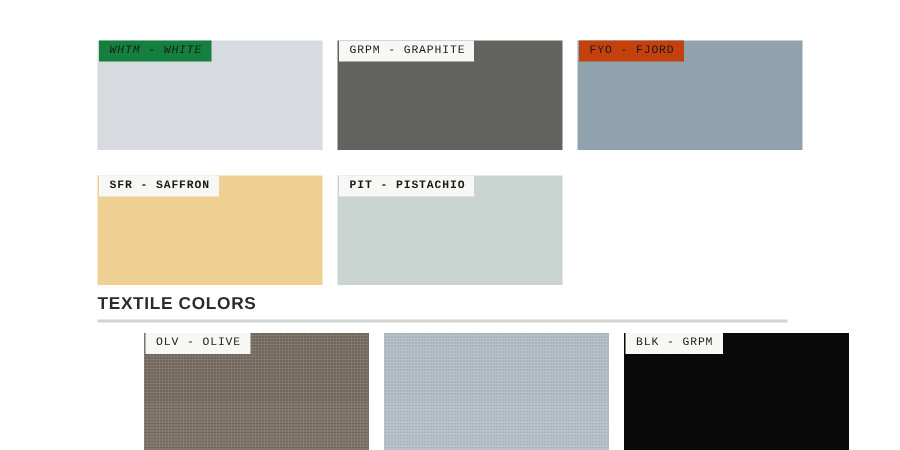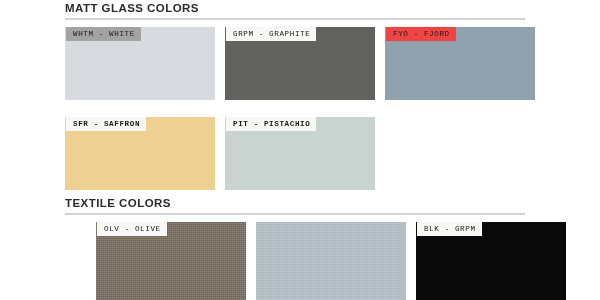--- a/index.html
+++ b/index.html
@@ -96,44 +96,40 @@
   
   .row-1 { top: 27px;  height: 73px; }
   .row-2 { top: 117px; height: 73px; font-weight: bold; }
   .row-3 { top: 222px; height: 78px; margin-left: 31px; }
 </style>
 </head>
 <body style="background: rgb(255, 255, 255);">
 
 <div class="page">
 
-  <div class="section-head" id="head-matt">
-    <div class="section-title" style="color: rgb(43, 43, 43);">MATT GLASS COLORS</div>
-    <div class="section-rule" style="background: rgb(210, 210, 210);"></div>
-  </div>
 
   <div class="swatch col-1 row-1">
     <div class="chip">
       <div class="chip-inner" style="background:#d7dade"></div>
     </div>
-    <div class="label" style="background: #a3a3a3; color: rgb(26, 26, 26);">WHTM - WHITE</div>
+    <div class="label" style="background: #15803d; color: rgb(26, 26, 26); font-style: italic;">WHTM - WHITE</div>
   </div>
 
   <div class="swatch col-2 row-1">
     <div class="chip">
       <div class="chip-inner" style="background:#62625f"></div>
     </div>
     <div class="label" style="background: rgb(247, 247, 245); color: rgb(26, 26, 26);">GRPM - GRAPHITE</div>
   </div>
 
   <div class="swatch col-3 row-1">
     <div class="chip">
       <div class="chip-inner" style="background:#90a2ad"></div>
     </div>
-    <div class="label" style="background: #ef4444; color: rgb(26, 26, 26);">FYO - FJORD</div>
+    <div class="label" style="background: #c2410c; color: rgb(26, 26, 26);">FYO - FJORD</div>
   </div>
 
   <div class="swatch col-1 row-2">
     <div class="chip">
       <div class="chip-inner" style="background:#eed093"></div>
     </div>
     <div class="label" style="background: rgb(247, 247, 245); color: rgb(26, 26, 26);">SFR - SAFFRON</div>
   </div>
 
   <div class="swatch col-2 row-2">

